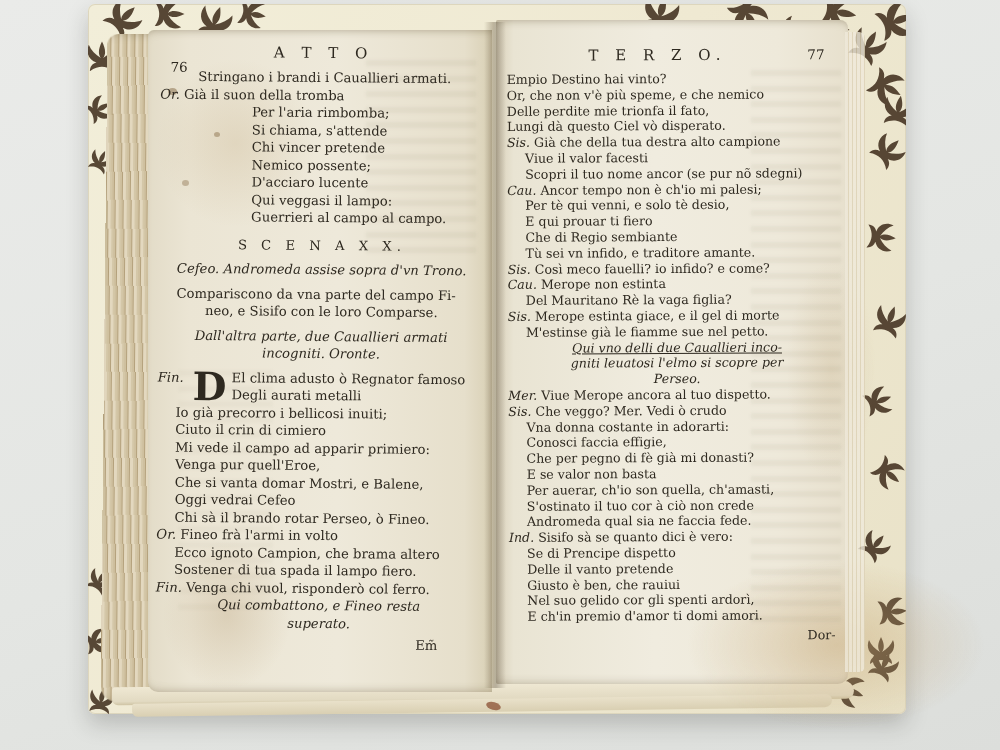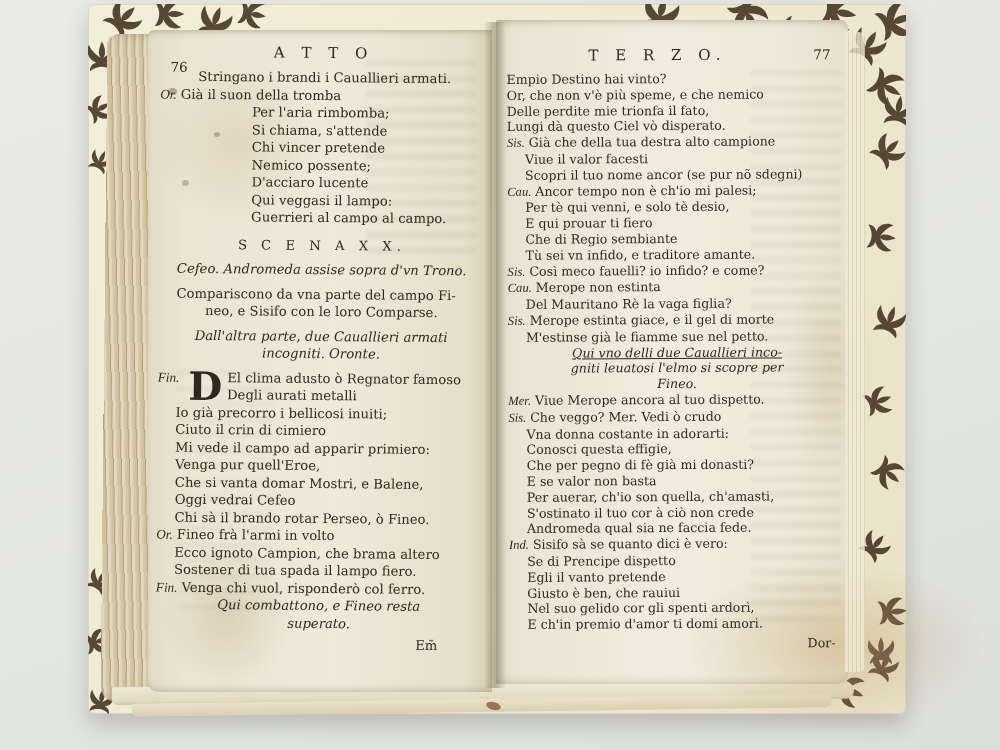--- a/index.html
+++ b/index.html
@@ -64,33 +64,33 @@
   .spot{position:absolute;border-radius:50%;pointer-events:none;}
 
   
   .page-text{position:absolute;color:#2e2920;}
   .left-text{left:158px;top:44px;width:326px;transform:rotate(.5deg);}
   .right-text{left:508px;top:46px;width:338px;transform:rotate(-.3deg);}
   .page-header{position:relative;height:22px;margin-bottom:3px;font-size:13.5px;}
   .header-title{position:absolute;left:0;right:0;text-align:center;letter-spacing:6px;font-size:15px;}
   .left-text .header-num{position:absolute;left:10px;top:16px;}
   .right-text .header-title{right:36px;}
-  .right-text .header-num{position:absolute;right:14px;top:1px;}
+  .right-text .header-num{position:absolute;right:20px;top:1px;}
 
   .left-text .line{font-size:13.2px;line-height:17.5px;white-space:nowrap;}
   .right-text .line{font-size:12.6px;line-height:15.8px;white-space:nowrap;}
   .ind1{padding-left:18px;}
   .ind2{padding-left:38px;}
   .ind3{padding-left:92px;}
   .it{font-style:italic;}
   .center{text-align:center;white-space:nowrap;}
   .gap{margin-top:7px;}
   .u{text-decoration:underline;}
   .scene{text-align:center;font-size:14.5px;letter-spacing:5px;margin:10px 0 4px;}
-  .speaker{font-style:italic;padding-right:4px;font-family:Liberation Serif, serif;}
+  .speaker{font-style:italic;padding-right:4px;}
   .dcline .speaker{float:left;margin-right:2px;}
   .dc{float:left;font-size:39px;line-height:31px;height:31px;margin:2px 5px 0 3px;font-weight:bold;}
   .catchword{text-align:right;margin-top:4px;font-size:13px;}
   .left-text .catchword{padding-right:44px;}
   .right-text .catchword{padding-right:12px;}
 </style>
 </head>
 <body>
 
 <div class="cover">
@@ -217,31 +217,31 @@
       <div class="line ind1"><span class="line-text">E qui prouar ti fiero</span></div>
       <div class="line ind1"><span class="line-text">Che di Regio sembiante</span></div>
       <div class="line ind1"><span class="line-text">Tù sei vn infido, e traditore amante.</span></div>
       <div class="line"><span class="speaker">Sis.</span><span class="line-text">Così meco fauelli? io infido? e come?</span></div>
       <div class="line"><span class="speaker">Cau.</span><span class="line-text">Merope non estinta</span></div>
       <div class="line ind1"><span class="line-text">Del Mauritano Rè la vaga figlia?</span></div>
       <div class="line"><span class="speaker">Sis.</span><span class="line-text">Merope estinta giace, e il gel di morte</span></div>
       <div class="line ind1"><span class="line-text">M'estinse già le fiamme sue nel petto.</span></div>
       <div class="line it center u"><span class="line-text">Qui vno delli due Cauallieri inco-</span></div>
       <div class="line it center"><span class="line-text">gniti leuatosi l'elmo si scopre per</span></div>
-      <div class="line it center"><span class="line-text">Fineo.</span></div>
+      <div class="line it center"><span class="line-text">Perseo.</span></div>
       <div class="line"><span class="speaker">Mer.</span><span class="line-text">Viue Merope ancora al tuo dispetto.</span></div>
       <div class="line"><span class="speaker">Sis.</span><span class="line-text">Che veggo? Mer. Vedi ò crudo</span></div>
       <div class="line ind1"><span class="line-text">Vna donna costante in adorarti:</span></div>
-      <div class="line ind1"><span class="line-text">Conosci questa effigie,</span></div>
+      <div class="line ind1"><span class="line-text">Conosci faccia effigie,</span></div>
       <div class="line ind1"><span class="line-text">Che per pegno di fè già mi donasti?</span></div>
       <div class="line ind1"><span class="line-text">E se valor non basta</span></div>
       <div class="line ind1"><span class="line-text">Per auerar, ch'io son quella, ch'amasti,</span></div>
       <div class="line ind1"><span class="line-text">S'ostinato il tuo cor à ciò non crede</span></div>
       <div class="line ind1"><span class="line-text">Andromeda qual sia ne faccia fede.</span></div>
       <div class="line"><span class="speaker">Ind.</span><span class="line-text">Sisifo sà se quanto dici è vero:</span></div>
       <div class="line ind1"><span class="line-text">Se di Prencipe dispetto</span></div>
-      <div class="line ind1"><span class="line-text">Egli il vanto pretende</span></div>
+      <div class="line ind1"><span class="line-text">Delle il vanto pretende</span></div>
       <div class="line ind1"><span class="line-text">Giusto è ben, che rauiui</span></div>
       <div class="line ind1"><span class="line-text">Nel suo gelido cor gli spenti ardorì,</span></div>
       <div class="line ind1"><span class="line-text">E ch'in premio d'amor ti domi amori.</span></div>
     </div>
   <div class="line catchword">Dor-</div>
 </div>
 
 </body></html>

